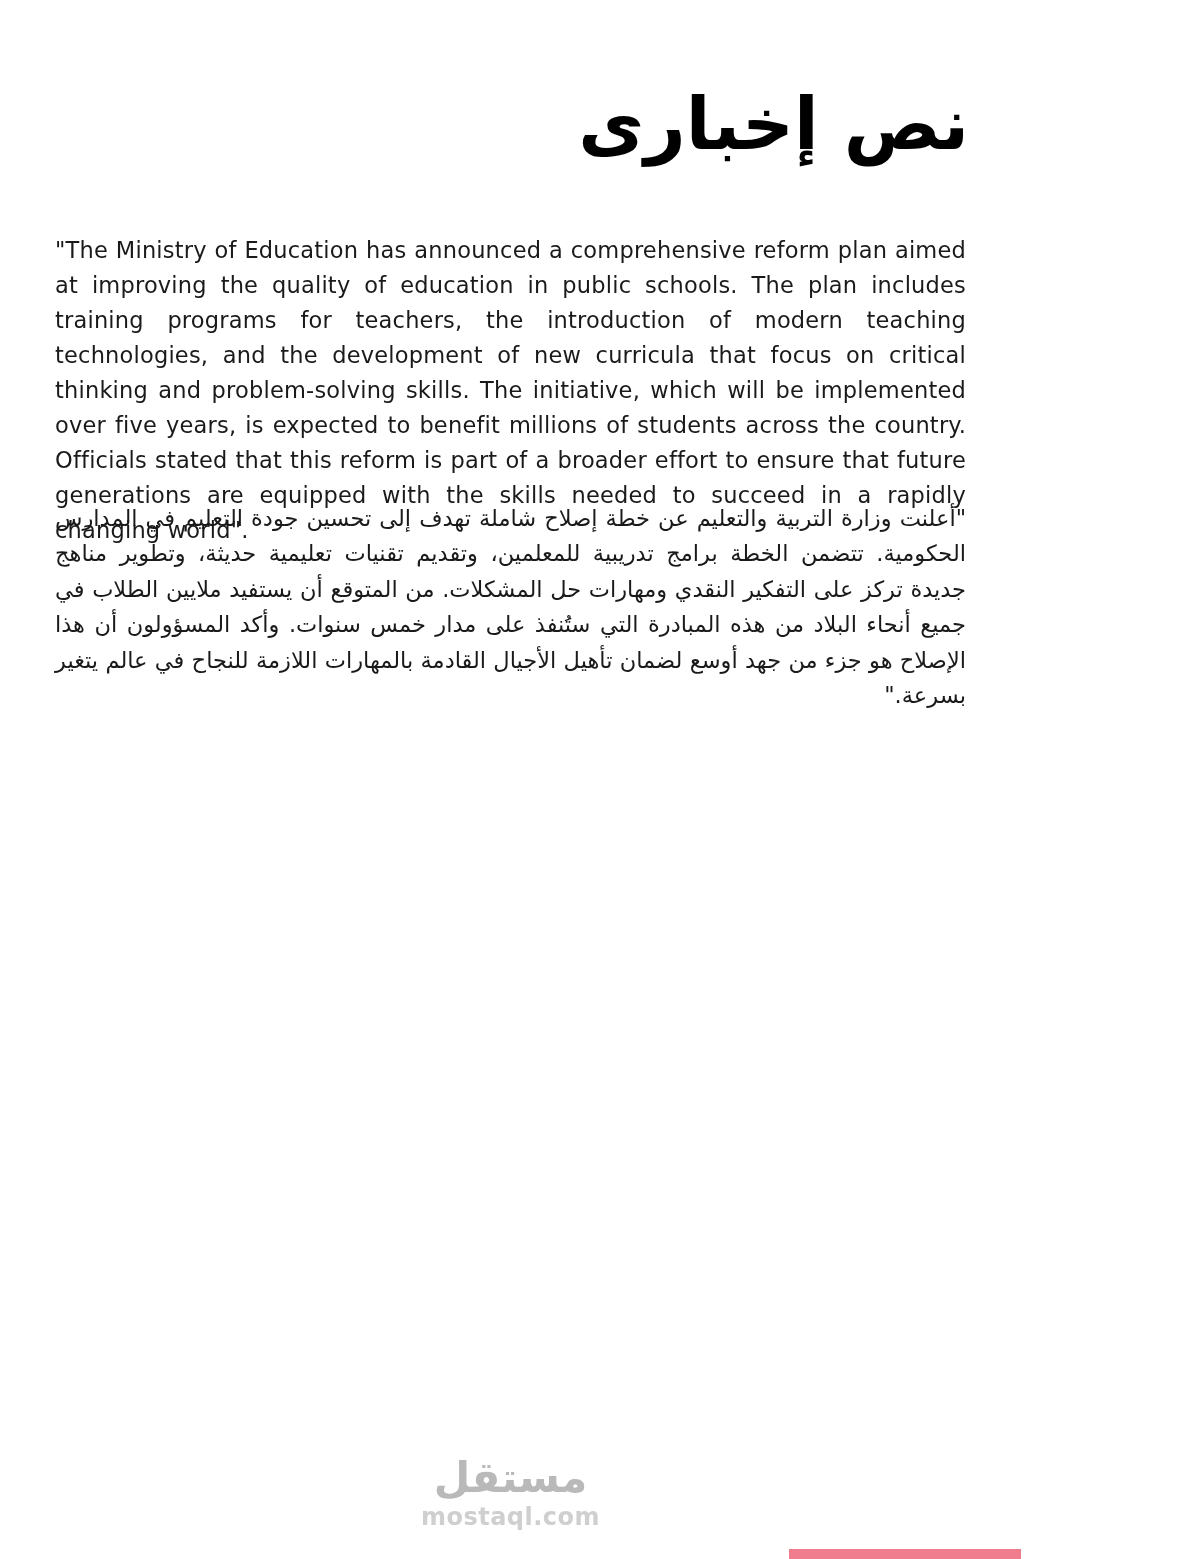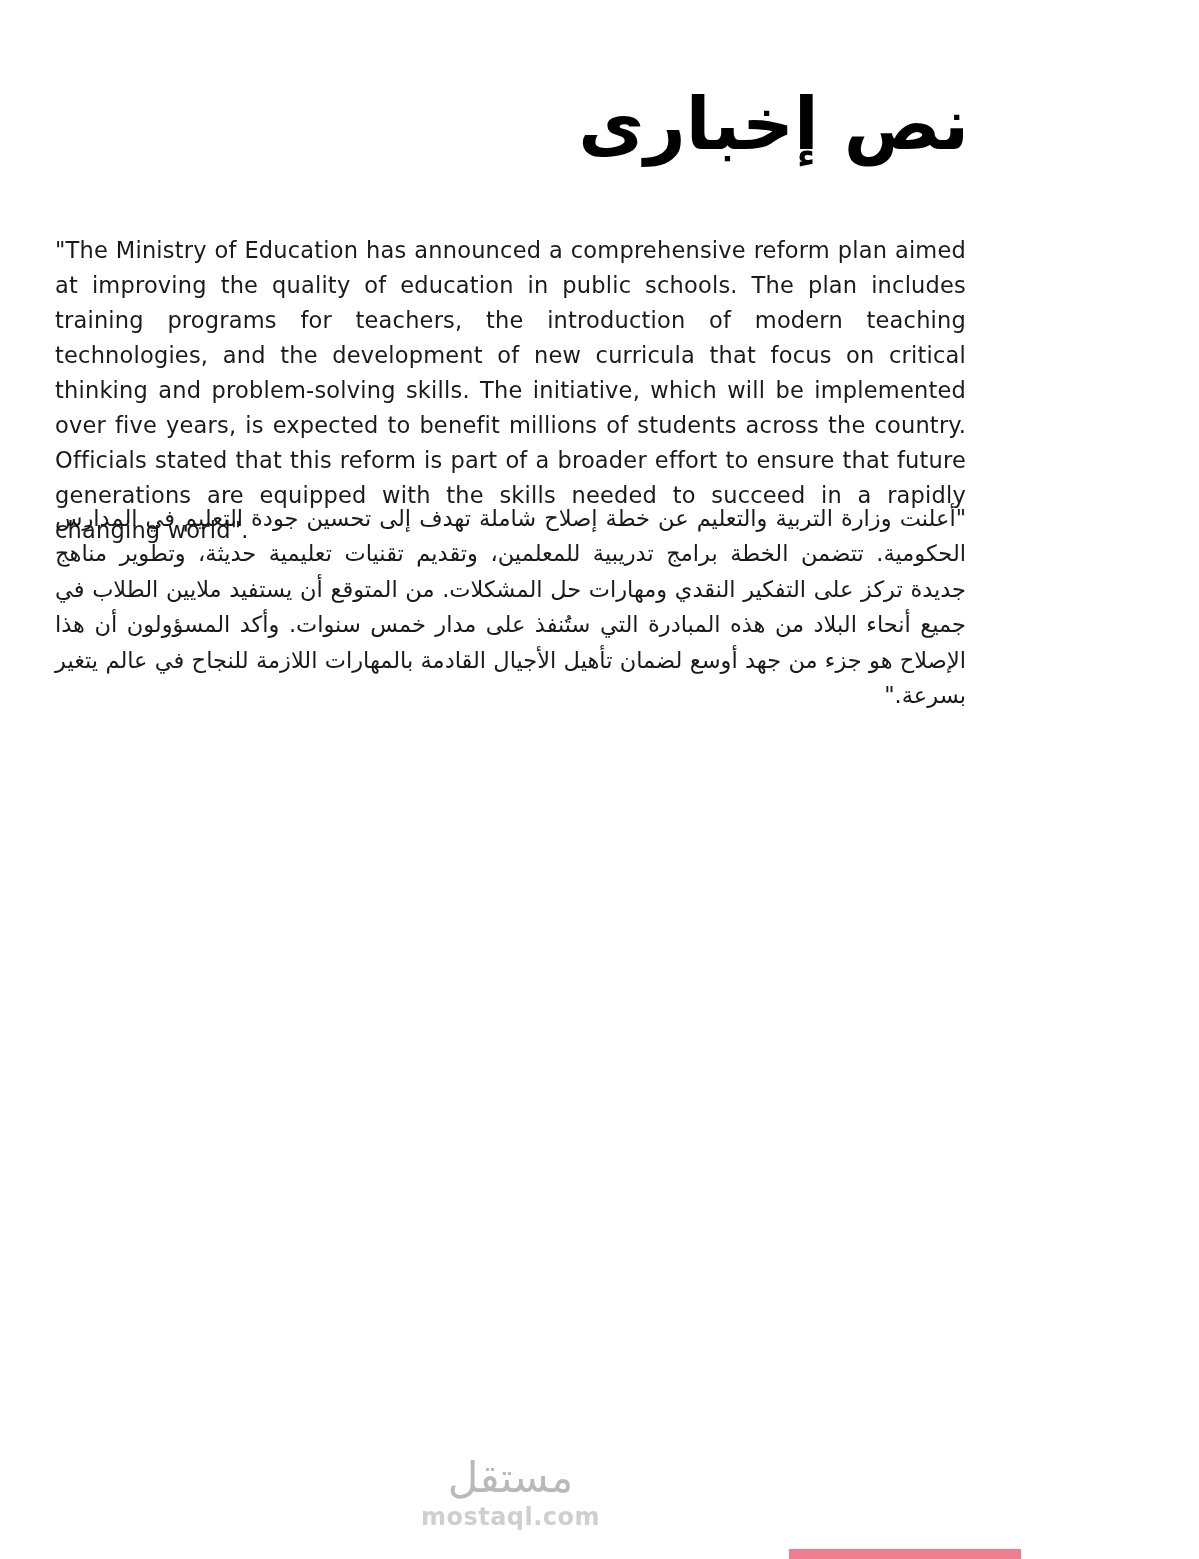--- a/index.html
+++ b/index.html
@@ -59,21 +59,21 @@
   .watermark {
     position: absolute;
     left: 0;
     right: 0;
     bottom: 28px;
     text-align: center;
   }
   .watermark-logo {
     direction: rtl;
     font-size: 42px;
-    font-weight: 400;
+    font-weight: 700;
     color: #b9b9b9;
     line-height: 1.1;
   }
   .watermark-url {
     font-size: 24px;
     font-weight: 700;
     color: #cfcfcf;
     letter-spacing: 0.5px;
     margin-top: 2px;
   }

